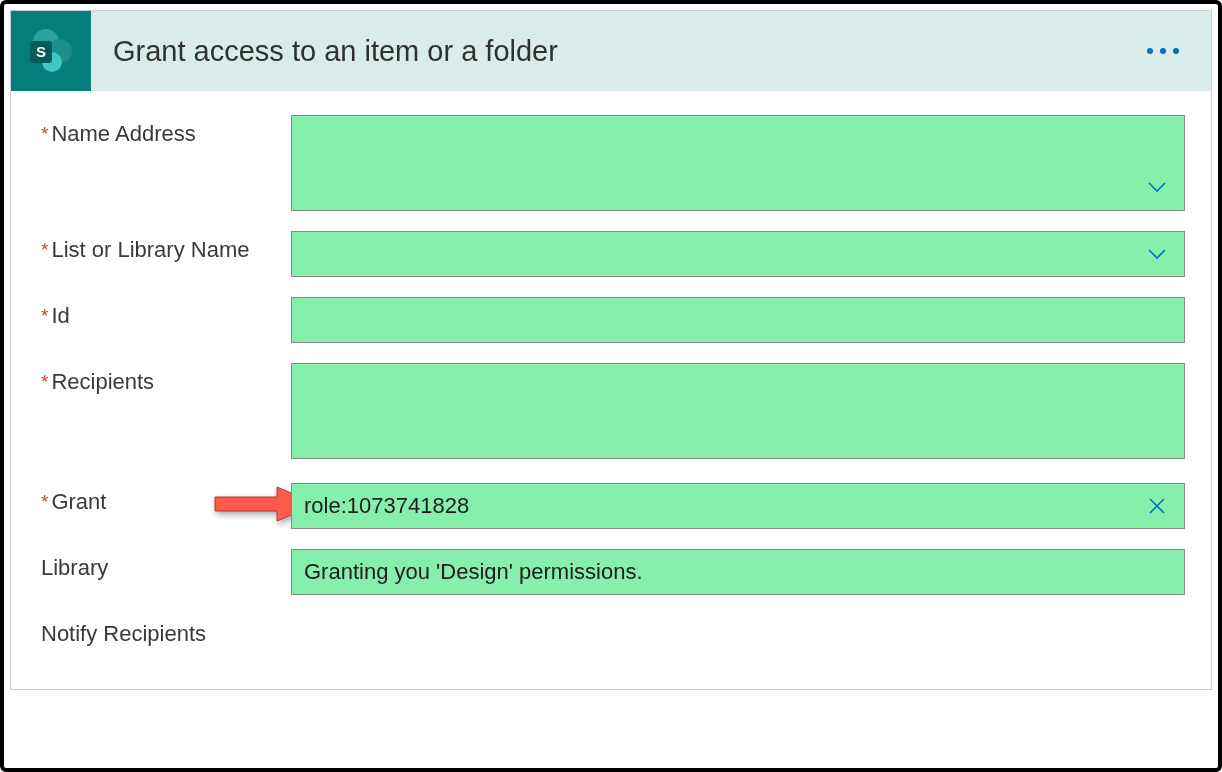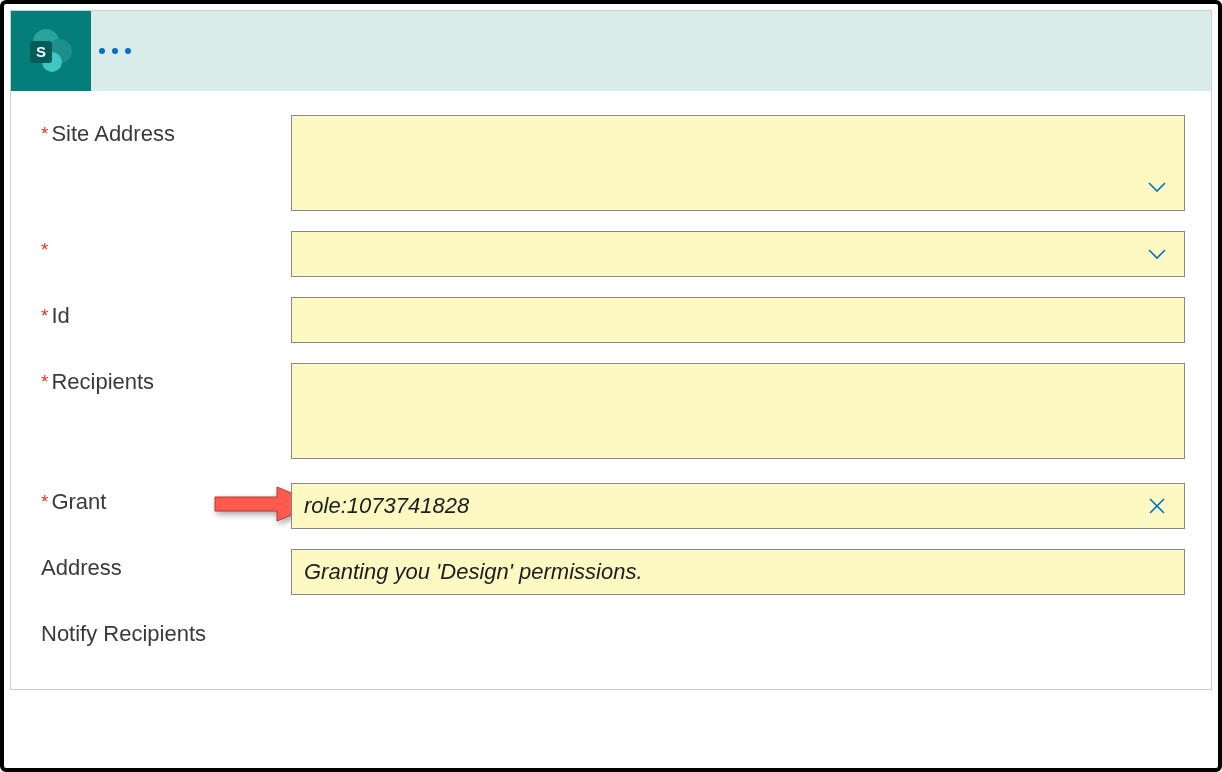--- a/index.html
+++ b/index.html
@@ -83,26 +83,25 @@
     margin-right: 3px;
     line-height: 1.4;
   }
   .input-col {
     flex: 1;
     position: relative;
   }
   .form-input, .form-select, .form-textarea {
     width: 100%;
     border: 1px solid #8a8886;
-    background: #fef9c3;
+    background: #86efac;
     font-size: 22px;
     color: #222;
     font-family: inherit;
     outline: none;
-    font-style: italic;
   }
   .h-tall { height: 96px; display:flex; align-items:flex-end; padding:8px 50px 8px 12px; }
   .h-mid  { height: 46px; padding:8px 50px 8px 12px; display:flex; align-items:center;}
   .ta     { height: 96px; padding:8px 12px; resize:none; }
   .has-value { color:#1d1d1d; }
   .chev, .clear-x {
     position: absolute;
     right: 14px;
     width: 28px;
     height: 28px;
@@ -132,49 +131,51 @@
   <div class="card-header">
     <div class="icon-tile">
       <svg class="sp-icon" viewBox="0 0 54 54">
         <circle cx="22" cy="18" r="13" fill="#2aa39f"></circle>
         <circle cx="36" cy="27" r="12" fill="#1e8e8b"></circle>
         <circle cx="28" cy="38" r="10" fill="#3fc7c3"></circle>
         <rect x="6" y="17" width="22" height="22" rx="3" fill="#025c5a"></rect>
         <text x="17" y="33" text-anchor="middle" font-family="Segoe UI, Arial" font-size="15" font-weight="600" fill="#fff">S</text>
       </svg>
     </div>
+    <div class="title">Grant access to an item or a folder</div>
     <div class="ellipsis-btn">
       <span></span>
         <span></span>
         <span></span>
     </div>
   </div>
 
   <div class="card-body">
 
     <div class="row">
       <div class="label-col">
         <span class="req">*</span>
-          <span>Site Address</span>
+          <span>Name Address</span>
       </div>
       <div class="input-col">
         <div class="form-select h-tall">
           <span class="input-text"></span>
         </div>
         <div class="chev chev-bottom">
           <svg viewBox="0 0 24 24">
               <polyline points="4 8 12 16 20 8"></polyline>
             </svg>
         </div>
       </div>
     </div>
 
     <div class="row">
       <div class="label-col">
         <span class="req">*</span>
+          <span>List or Library Name</span>
       </div>
       <div class="input-col">
         <div class="form-select h-mid">
           <span class="input-text"></span>
         </div>
         <div class="chev chev-center">
           <svg viewBox="0 0 24 24">
               <polyline points="4 8 12 16 20 8"></polyline>
             </svg>
         </div>
@@ -219,21 +220,21 @@
           <svg viewBox="0 0 24 24">
               <line x1="5" y1="5" x2="19" y2="19"></line>
               <line x1="19" y1="5" x2="5" y2="19"></line>
             </svg>
         </div>
       </div>
     </div>
 
     <div class="row">
       <div class="label-col">
-        <span>Address</span>
+        <span>Library</span>
       </div>
       <div class="input-col">
         <input class="form-input h-mid has-value" value="Granting you 'Design' permissions." style="">
       </div>
     </div>
 
     <div class="row">
       <div class="label-col">
         <span>Notify Recipients</span>
       </div>

